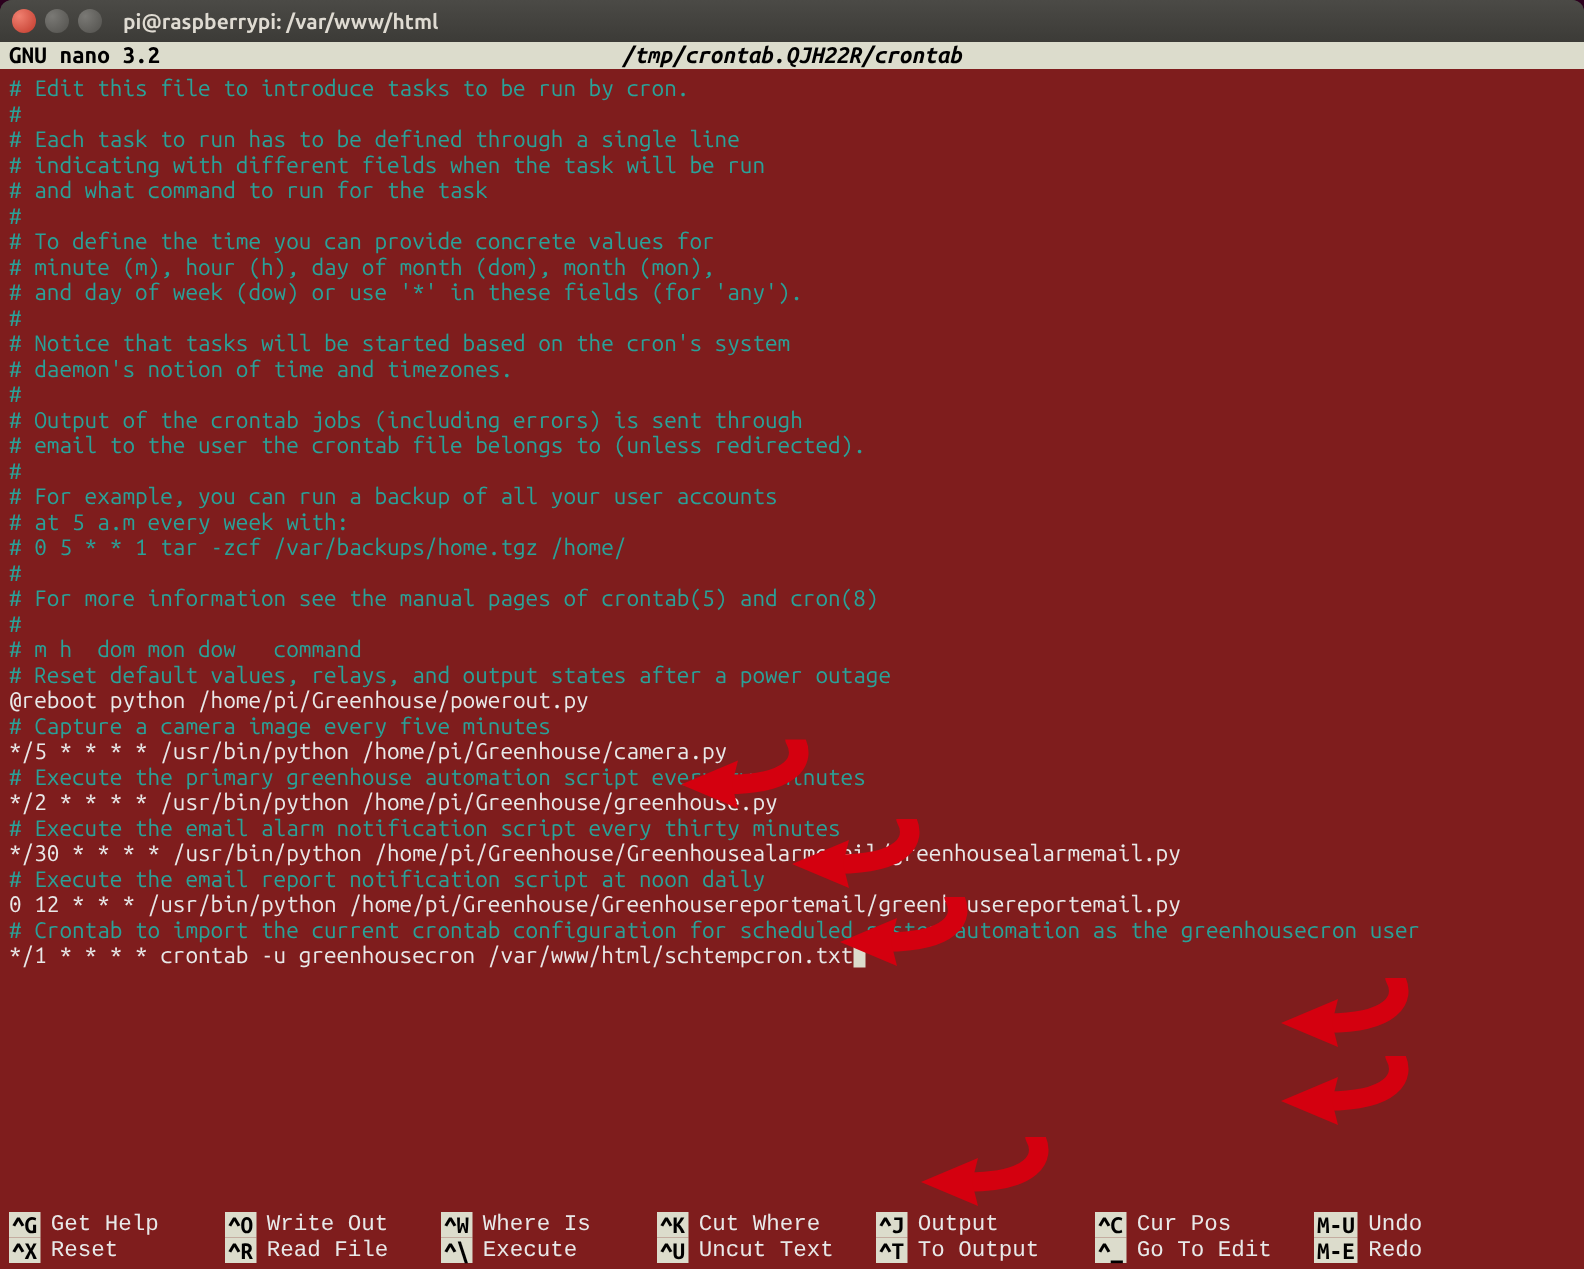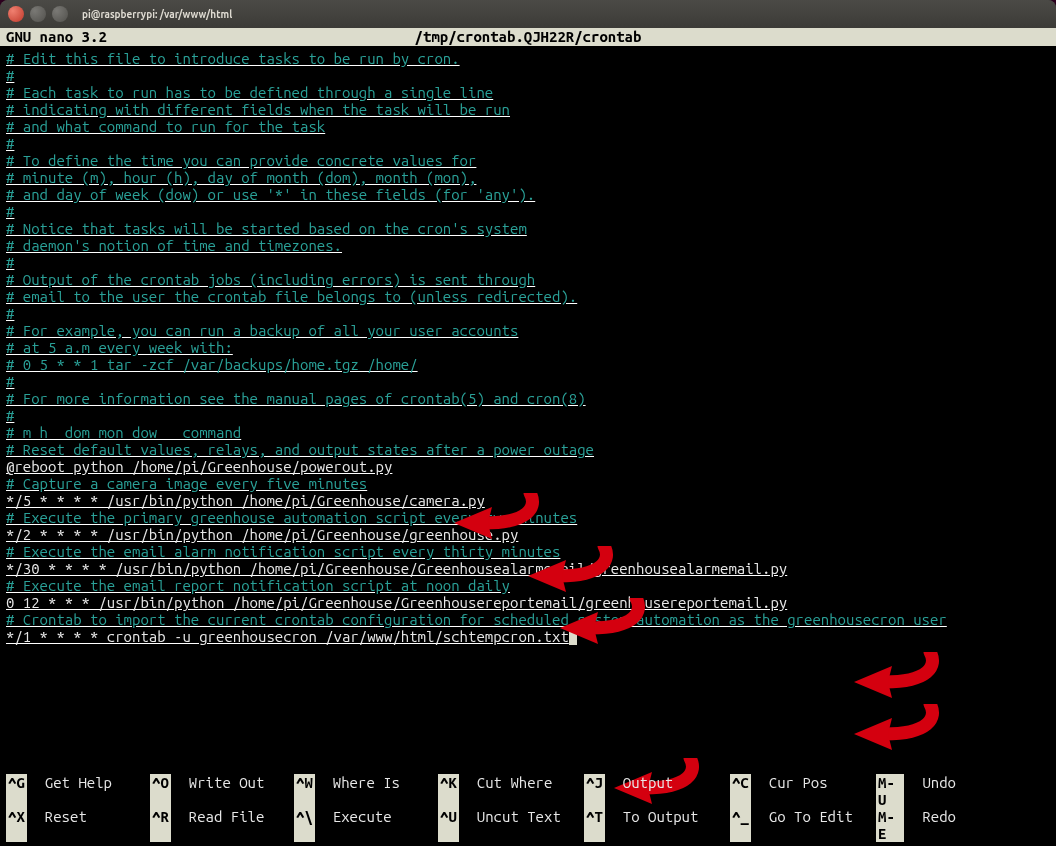--- a/index.html
+++ b/index.html
@@ -1,36 +1,36 @@
 <!DOCTYPE html>
 <html><head>
 <meta charset="utf-8">
 <style>
   * { margin:0; padding:0; box-sizing:border-box; }
   html,body { width:1056px; height:846px; font-family:"Ubuntu Mono","DejaVu Sans Mono",monospace; font-size:15px; background:#2c001e; overflow:hidden; }
   .window { width:1056px; height:846px; background:#3c3b37; display:flex; flex-direction:column; border-radius:8px 8px 0 0; }
-  .titlebar { height:28px; background:linear-gradient(to bottom,#4b4a46,#3c3b37); display:flex; align-items:center; padding:0 8px; border-radius:8px 8px 0 0; color:#dfdbd2; font-family:"Ubuntu",sans-serif; font-size:10px; font-weight:bold; }
+  .titlebar { height:28px; background:linear-gradient(to bottom,#4b4a46,#3c3b37); display:flex; align-items:center; padding:0 8px; border-radius:8px 8px 0 0; color:#dfdbd2; font-family:"Ubuntu",sans-serif; font-size:14px; font-weight:bold; }
   .win-btn { width:16px; height:16px; border-radius:50%; margin-right:6px; }
   .close  { background:radial-gradient(circle at 30% 30%,#f08070,#c0392b); }
   .min,.max { background:radial-gradient(circle at 30% 30%,#7a7975,#51504c); }
   .titlebar .title { margin-left:8px; }
-  .term { flex:1; background:#000000; position:relative; }
+  .term { flex:1; background:#7f1d1d; position:relative; }
   .status { background:#dcdccc; color:#000; display:flex; height:18px; line-height:18px; }
   .status .app { padding:0 6px; font-weight:bold; }
-  .status .file { position:absolute; left:50%; transform:translateX(-50%); font-weight:bold; }
-  .editor { position:relative; color:#fff; padding:4px 6px 0 6px; line-height:17px; white-space:pre; letter-spacing:0;text-decoration:underline; }
+  .status .file { position:absolute; left:50%; transform:translateX(-50%); font-weight:bold;font-style:italic; }
+  .editor { position:relative; color:#fff; padding:4px 6px 0 6px; line-height:17px; white-space:pre; letter-spacing:0; }
   .cmt { color:#2aa198; }
   .cmd { color:#e8e8e8; }
   .cursor { display:inline-block; width:8px; height:15px; background:#dcdccc; vertical-align:text-bottom; }
   
   .shortcuts { position:absolute; left:0; right:0; bottom:0; padding:0 6px 4px 6px; color:#e8e8e8; line-height:17px; }
   .shortcuts .row { display:flex; }
   .sc { display:flex; }
   .sc .k { background:#dcdccc; color:#000; padding:0 2px; font-weight:bold; }
-  .sc .lbl { padding-left:18px; }
+  .sc .lbl { padding-left:7px;font-family:Liberation Mono, monospace; }
   .col0{width:144px}.col1{width:144px}.col2{width:144px}.col3{width:146px}.col4{width:146px}.col5{width:146px}.col6{width:80px}
   
   .arrow { position:absolute; pointer-events:none; }
   .arrow svg { display:block; }
 </style>
 </head>
 <body>
 
 <div class="window">
   <div class="titlebar">

